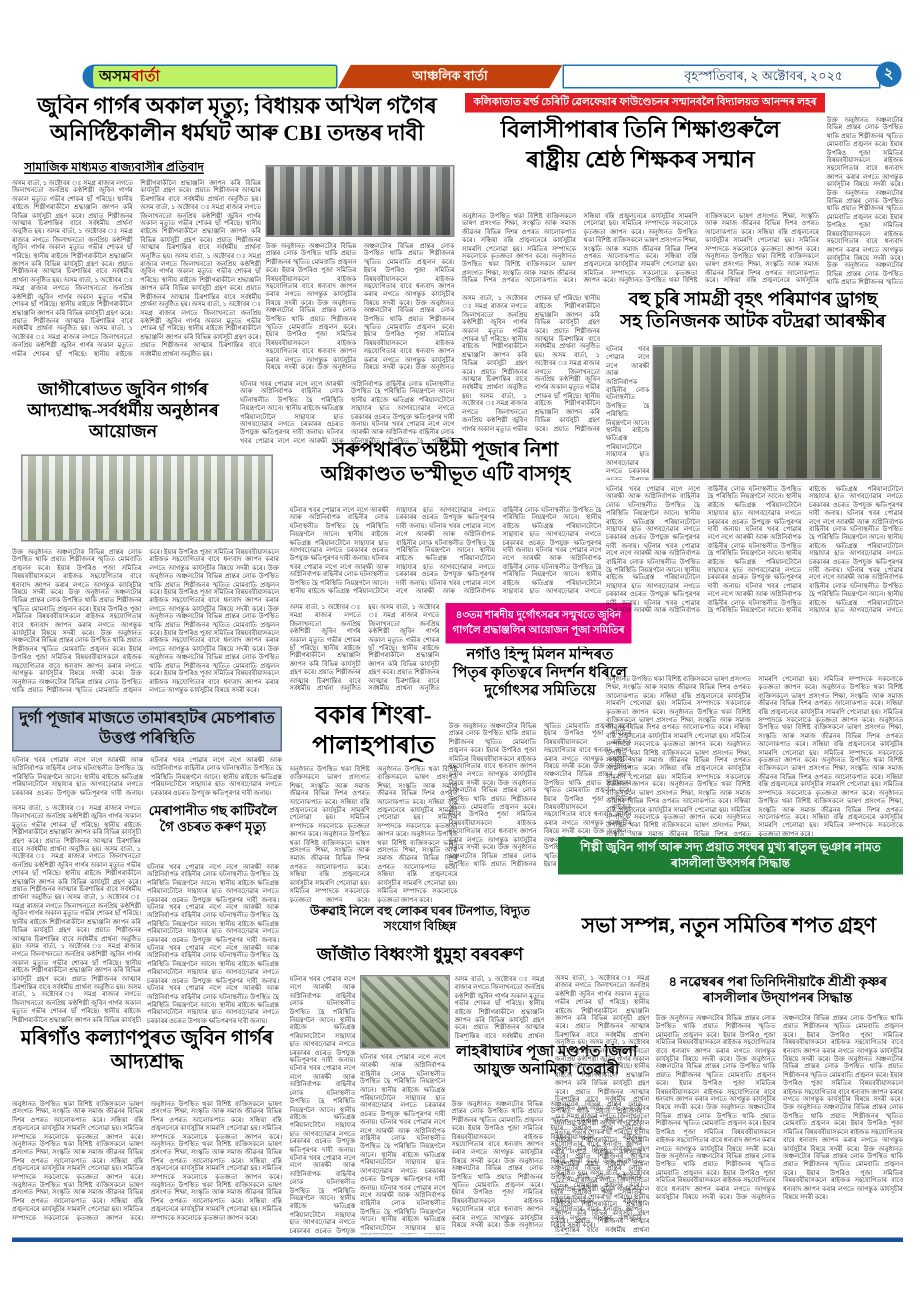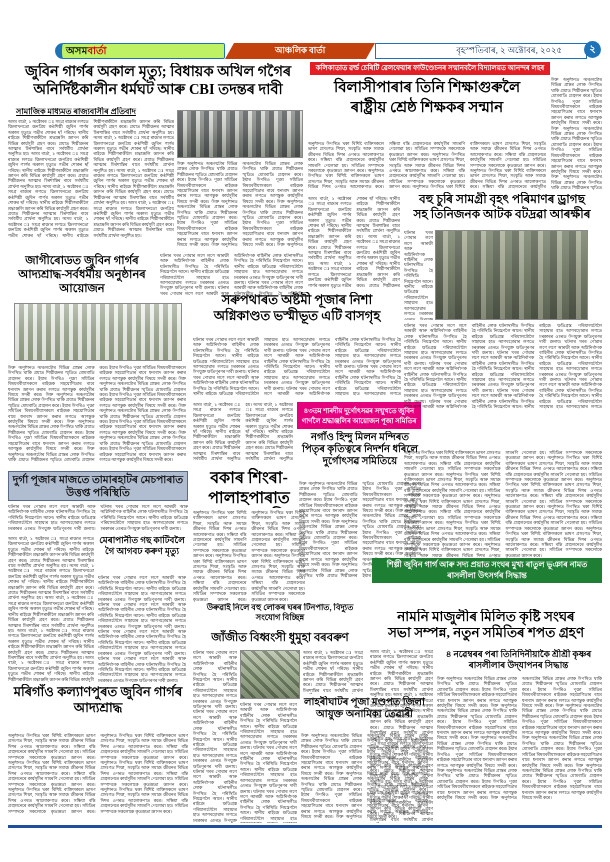--- a/index.html
+++ b/index.html
@@ -72,21 +72,21 @@
   <div class="abs body c2" style="left:160px;top:253px;width:143px;height:44px;">ঘটনাৰ খবৰ পোৱাৰ লগে লগে আৰক্ষী আৰু অগ্নিনিৰ্বাপক বাহিনীৰ লোক ঘটনাস্থলীত উপস্থিত হৈ পৰিস্থিতি নিয়ন্ত্ৰণলৈ আনে। স্থানীয় ৰাইজে ক্ষতিগ্ৰস্ত পৰিয়ালটোলৈ সাহায্যৰ হাত আগবঢ়োৱাৰ লগতে চৰকাৰৰ ওচৰত উপযুক্ত ক্ষতিপূৰণৰ দাবী জনায়। ঘটনাৰ খবৰ পোৱাৰ লগে লগে আৰক্ষী আৰু অগ্নিনিৰ্বাপক বাহিনীৰ লোক ঘটনাস্থলীত উপস্থিত হৈ পৰিস্থিতি নিয়ন্ত্ৰণলৈ আনে। স্থানীয় ৰাইজে ক্ষতিগ্ৰস্ত পৰিয়ালটোলৈ সাহায্যৰ হাত আগবঢ়োৱাৰ লগতে চৰকাৰৰ ওচৰত উপযুক্ত ক্ষতিপূৰণৰ দাবী জনায়। ঘটনাৰ খবৰ পোৱাৰ লগে লগে আৰক্ষী আৰু অগ্নিনিৰ্বাপক বাহিনীৰ লোক ঘটনাস্থলীত উপস্থিত হৈ পৰিস্থিতি নিয়ন্ত্ৰণলৈ আনে। স্থানীয় ৰাইজে ক্ষতিগ্ৰস্ত পৰিয়ালটোলৈ সাহায্যৰ হাত আগবঢ়োৱাৰ লগতে চৰকাৰৰ ওচৰত উপযুক্ত ক্ষতিপূৰণৰ দাবী জনায়। </div>
 
   <div class="abs h" style="left:8px;top:253px;width:148px;height:46px;font-size:11.5px;">জাগীৰোডত জুবিন গাৰ্গৰ আদ্যশ্ৰাদ্ধ-সৰ্বধৰ্মীয় অনুষ্ঠানৰ আয়োজন</div>
   <div class="abs photo ph-ceremony" style="left:14px;top:303px;width:168px;height:58px;"></div>
   <div class="abs body c2" style="left:8px;top:365px;width:178px;height:103px;">উক্ত অনুষ্ঠানত অঞ্চলটোৰ বিভিন্ন প্ৰান্তৰ লোক উপস্থিত থাকি প্ৰয়াত শিল্পীজনৰ স্মৃতিত মোমবাতি প্ৰজ্বলন কৰে। ইয়াৰ উপৰিও পূজা সমিতিৰ বিষয়ববীয়াসকলে ৰাইজক সহযোগিতাৰ বাবে ধন্যবাদ জ্ঞাপন কৰাৰ লগতে আগন্তুক কাৰ্যসূচীৰ বিষয়ে সদৰী কৰে। উক্ত অনুষ্ঠানত অঞ্চলটোৰ বিভিন্ন প্ৰান্তৰ লোক উপস্থিত থাকি প্ৰয়াত শিল্পীজনৰ স্মৃতিত মোমবাতি প্ৰজ্বলন কৰে। ইয়াৰ উপৰিও পূজা সমিতিৰ বিষয়ববীয়াসকলে ৰাইজক সহযোগিতাৰ বাবে ধন্যবাদ জ্ঞাপন কৰাৰ লগতে আগন্তুক কাৰ্যসূচীৰ বিষয়ে সদৰী কৰে। উক্ত অনুষ্ঠানত অঞ্চলটোৰ বিভিন্ন প্ৰান্তৰ লোক উপস্থিত থাকি প্ৰয়াত শিল্পীজনৰ স্মৃতিত মোমবাতি প্ৰজ্বলন কৰে। ইয়াৰ উপৰিও পূজা সমিতিৰ বিষয়ববীয়াসকলে ৰাইজক সহযোগিতাৰ বাবে ধন্যবাদ জ্ঞাপন কৰাৰ লগতে আগন্তুক কাৰ্যসূচীৰ বিষয়ে সদৰী কৰে। উক্ত অনুষ্ঠানত অঞ্চলটোৰ বিভিন্ন প্ৰান্তৰ লোক উপস্থিত থাকি প্ৰয়াত শিল্পীজনৰ স্মৃতিত মোমবাতি প্ৰজ্বলন কৰে। ইয়াৰ উপৰিও পূজা সমিতিৰ বিষয়ববীয়াসকলে ৰাইজক সহযোগিতাৰ বাবে ধন্যবাদ জ্ঞাপন কৰাৰ লগতে আগন্তুক কাৰ্যসূচীৰ বিষয়ে সদৰী কৰে। উক্ত অনুষ্ঠানত অঞ্চলটোৰ বিভিন্ন প্ৰান্তৰ লোক উপস্থিত থাকি প্ৰয়াত শিল্পীজনৰ স্মৃতিত মোমবাতি প্ৰজ্বলন কৰে। ইয়াৰ উপৰিও পূজা সমিতিৰ বিষয়ববীয়াসকলে ৰাইজক সহযোগিতাৰ বাবে ধন্যবাদ জ্ঞাপন কৰাৰ লগতে আগন্তুক কাৰ্যসূচীৰ বিষয়ে সদৰী কৰে। উক্ত অনুষ্ঠানত অঞ্চলটোৰ বিভিন্ন প্ৰান্তৰ লোক উপস্থিত থাকি প্ৰয়াত শিল্পীজনৰ স্মৃতিত মোমবাতি প্ৰজ্বলন কৰে। ইয়াৰ উপৰিও পূজা সমিতিৰ বিষয়ববীয়াসকলে ৰাইজক সহযোগিতাৰ বাবে ধন্যবাদ জ্ঞাপন কৰাৰ লগতে আগন্তুক কাৰ্যসূচীৰ বিষয়ে সদৰী কৰে। উক্ত অনুষ্ঠানত অঞ্চলটোৰ বিভিন্ন প্ৰান্তৰ লোক উপস্থিত থাকি প্ৰয়াত শিল্পীজনৰ স্মৃতিত মোমবাতি প্ৰজ্বলন কৰে। ইয়াৰ উপৰিও পূজা সমিতিৰ বিষয়ববীয়াসকলে ৰাইজক সহযোগিতাৰ বাবে ধন্যবাদ জ্ঞাপন কৰাৰ লগতে আগন্তুক কাৰ্যসূচীৰ বিষয়ে সদৰী কৰে। </div>
 
   <div class="abs boxhead" style="left:8px;top:471px;width:180px;height:30px;font-size:10.5px;">দুৰ্গা পূজাৰ মাজতে তামাৰহাটৰ মেচপাৰাত উত্তপ্ত পৰিস্থিতি</div>
   <div class="abs body c2" style="left:8px;top:504px;width:180px;height:30px;">ঘটনাৰ খবৰ পোৱাৰ লগে লগে আৰক্ষী আৰু অগ্নিনিৰ্বাপক বাহিনীৰ লোক ঘটনাস্থলীত উপস্থিত হৈ পৰিস্থিতি নিয়ন্ত্ৰণলৈ আনে। স্থানীয় ৰাইজে ক্ষতিগ্ৰস্ত পৰিয়ালটোলৈ সাহায্যৰ হাত আগবঢ়োৱাৰ লগতে চৰকাৰৰ ওচৰত উপযুক্ত ক্ষতিপূৰণৰ দাবী জনায়। ঘটনাৰ খবৰ পোৱাৰ লগে লগে আৰক্ষী আৰু অগ্নিনিৰ্বাপক বাহিনীৰ লোক ঘটনাস্থলীত উপস্থিত হৈ পৰিস্থিতি নিয়ন্ত্ৰণলৈ আনে। স্থানীয় ৰাইজে ক্ষতিগ্ৰস্ত পৰিয়ালটোলৈ সাহায্যৰ হাত আগবঢ়োৱাৰ লগতে চৰকাৰৰ ওচৰত উপযুক্ত ক্ষতিপূৰণৰ দাবী জনায়। </div>
   <div class="abs body" style="left:8px;top:536px;width:86px;height:146px;">অসম বাৰ্তা, ১ অক্টোবৰ ঃ সমগ্ৰ ৰাজ্যৰ লগতে জিলাখনতো জনপ্ৰিয় কণ্ঠশিল্পী জুবিন গাৰ্গৰ অকাল মৃত্যুত গভীৰ শোকৰ ছাঁ পৰিছে। স্থানীয় ৰাইজে শিল্পীগৰাকীলৈ শ্ৰদ্ধাঞ্জলি জ্ঞাপন কৰি বিভিন্ন কাৰ্যসূচী গ্ৰহণ কৰে। প্ৰয়াত শিল্পীজনৰ আত্মাৰ চিৰশান্তিৰ বাবে সৰ্বধৰ্মীয় প্ৰাৰ্থনা অনুষ্ঠিত হয়। অসম বাৰ্তা, ১ অক্টোবৰ ঃ সমগ্ৰ ৰাজ্যৰ লগতে জিলাখনতো জনপ্ৰিয় কণ্ঠশিল্পী জুবিন গাৰ্গৰ অকাল মৃত্যুত গভীৰ শোকৰ ছাঁ পৰিছে। স্থানীয় ৰাইজে শিল্পীগৰাকীলৈ শ্ৰদ্ধাঞ্জলি জ্ঞাপন কৰি বিভিন্ন কাৰ্যসূচী গ্ৰহণ কৰে। প্ৰয়াত শিল্পীজনৰ আত্মাৰ চিৰশান্তিৰ বাবে সৰ্বধৰ্মীয় প্ৰাৰ্থনা অনুষ্ঠিত হয়। অসম বাৰ্তা, ১ অক্টোবৰ ঃ সমগ্ৰ ৰাজ্যৰ লগতে জিলাখনতো জনপ্ৰিয় কণ্ঠশিল্পী জুবিন গাৰ্গৰ অকাল মৃত্যুত গভীৰ শোকৰ ছাঁ পৰিছে। স্থানীয় ৰাইজে শিল্পীগৰাকীলৈ শ্ৰদ্ধাঞ্জলি জ্ঞাপন কৰি বিভিন্ন কাৰ্যসূচী গ্ৰহণ কৰে। প্ৰয়াত শিল্পীজনৰ আত্মাৰ চিৰশান্তিৰ বাবে সৰ্বধৰ্মীয় প্ৰাৰ্থনা অনুষ্ঠিত হয়। অসম বাৰ্তা, ১ অক্টোবৰ ঃ সমগ্ৰ ৰাজ্যৰ লগতে জিলাখনতো জনপ্ৰিয় কণ্ঠশিল্পী জুবিন গাৰ্গৰ অকাল মৃত্যুত গভীৰ শোকৰ ছাঁ পৰিছে। স্থানীয় ৰাইজে শিল্পীগৰাকীলৈ শ্ৰদ্ধাঞ্জলি জ্ঞাপন কৰি বিভিন্ন কাৰ্যসূচী গ্ৰহণ কৰে। প্ৰয়াত শিল্পীজনৰ আত্মাৰ চিৰশান্তিৰ বাবে সৰ্বধৰ্মীয় প্ৰাৰ্থনা অনুষ্ঠিত হয়। অসম বাৰ্তা, ১ অক্টোবৰ ঃ সমগ্ৰ ৰাজ্যৰ লগতে জিলাখনতো জনপ্ৰিয় কণ্ঠশিল্পী জুবিন গাৰ্গৰ অকাল মৃত্যুত গভীৰ শোকৰ ছাঁ পৰিছে। স্থানীয় ৰাইজে শিল্পীগৰাকীলৈ শ্ৰদ্ধাঞ্জলি জ্ঞাপন কৰি বিভিন্ন কাৰ্যসূচী গ্ৰহণ কৰে। প্ৰয়াত শিল্পীজনৰ আত্মাৰ চিৰশান্তিৰ বাবে সৰ্বধৰ্মীয় প্ৰাৰ্থনা অনুষ্ঠিত হয়। </div>
 
-  <div class="abs h" style="left:98px;top:535px;width:88px;height:38px;font-size:8.8px;">মেৰাপানীত গছ কাটিবলৈ গৈ আগবঢ কৰুণ মৃত্যু</div>
+  <div class="abs h" style="left:98px;top:535px;width:88px;height:38px;font-size:8.8px;">মেৰাপানীত গছ কাটিবলৈ গৈ ওচৰত কৰুণ মৃত্যু</div>
   <div class="abs body" style="left:98px;top:575px;width:88px;height:107px;">ঘটনাৰ খবৰ পোৱাৰ লগে লগে আৰক্ষী আৰু অগ্নিনিৰ্বাপক বাহিনীৰ লোক ঘটনাস্থলীত উপস্থিত হৈ পৰিস্থিতি নিয়ন্ত্ৰণলৈ আনে। স্থানীয় ৰাইজে ক্ষতিগ্ৰস্ত পৰিয়ালটোলৈ সাহায্যৰ হাত আগবঢ়োৱাৰ লগতে চৰকাৰৰ ওচৰত উপযুক্ত ক্ষতিপূৰণৰ দাবী জনায়। ঘটনাৰ খবৰ পোৱাৰ লগে লগে আৰক্ষী আৰু অগ্নিনিৰ্বাপক বাহিনীৰ লোক ঘটনাস্থলীত উপস্থিত হৈ পৰিস্থিতি নিয়ন্ত্ৰণলৈ আনে। স্থানীয় ৰাইজে ক্ষতিগ্ৰস্ত পৰিয়ালটোলৈ সাহায্যৰ হাত আগবঢ়োৱাৰ লগতে চৰকাৰৰ ওচৰত উপযুক্ত ক্ষতিপূৰণৰ দাবী জনায়। ঘটনাৰ খবৰ পোৱাৰ লগে লগে আৰক্ষী আৰু অগ্নিনিৰ্বাপক বাহিনীৰ লোক ঘটনাস্থলীত উপস্থিত হৈ পৰিস্থিতি নিয়ন্ত্ৰণলৈ আনে। স্থানীয় ৰাইজে ক্ষতিগ্ৰস্ত পৰিয়ালটোলৈ সাহায্যৰ হাত আগবঢ়োৱাৰ লগতে চৰকাৰৰ ওচৰত উপযুক্ত ক্ষতিপূৰণৰ দাবী জনায়। ঘটনাৰ খবৰ পোৱাৰ লগে লগে আৰক্ষী আৰু অগ্নিনিৰ্বাপক বাহিনীৰ লোক ঘটনাস্থলীত উপস্থিত হৈ পৰিস্থিতি নিয়ন্ত্ৰণলৈ আনে। স্থানীয় ৰাইজে ক্ষতিগ্ৰস্ত পৰিয়ালটোলৈ সাহায্যৰ হাত আগবঢ়োৱাৰ লগতে চৰকাৰৰ ওচৰত উপযুক্ত ক্ষতিপূৰণৰ দাবী জনায়। </div>
 
   <div class="abs h" style="left:8px;top:684px;width:180px;height:46px;font-size:13px;">মৰিগাঁও কল্যাণপুৰত জুবিন গাৰ্গৰ আদ্যশ্ৰাদ্ধ</div>
   <div class="abs body c2" style="left:8px;top:733px;width:180px;height:90px;">অনুষ্ঠানত উপস্থিত থকা বিশিষ্ট ব্যক্তিসকলে ভাষণ প্ৰসংগত শিক্ষা, সংস্কৃতি আৰু সমাজ জীৱনৰ বিভিন্ন দিশৰ ওপৰত আলোকপাত কৰে। সন্ধিয়া বন্তি প্ৰজ্বলনেৰে কাৰ্যসূচীৰ সামৰণি পেলোৱা হয়। সমিতিৰ সম্পাদকে সকলোকে কৃতজ্ঞতা জ্ঞাপন কৰে। অনুষ্ঠানত উপস্থিত থকা বিশিষ্ট ব্যক্তিসকলে ভাষণ প্ৰসংগত শিক্ষা, সংস্কৃতি আৰু সমাজ জীৱনৰ বিভিন্ন দিশৰ ওপৰত আলোকপাত কৰে। সন্ধিয়া বন্তি প্ৰজ্বলনেৰে কাৰ্যসূচীৰ সামৰণি পেলোৱা হয়। সমিতিৰ সম্পাদকে সকলোকে কৃতজ্ঞতা জ্ঞাপন কৰে। অনুষ্ঠানত উপস্থিত থকা বিশিষ্ট ব্যক্তিসকলে ভাষণ প্ৰসংগত শিক্ষা, সংস্কৃতি আৰু সমাজ জীৱনৰ বিভিন্ন দিশৰ ওপৰত আলোকপাত কৰে। সন্ধিয়া বন্তি প্ৰজ্বলনেৰে কাৰ্যসূচীৰ সামৰণি পেলোৱা হয়। সমিতিৰ সম্পাদকে সকলোকে কৃতজ্ঞতা জ্ঞাপন কৰে। অনুষ্ঠানত উপস্থিত থকা বিশিষ্ট ব্যক্তিসকলে ভাষণ প্ৰসংগত শিক্ষা, সংস্কৃতি আৰু সমাজ জীৱনৰ বিভিন্ন দিশৰ ওপৰত আলোকপাত কৰে। সন্ধিয়া বন্তি প্ৰজ্বলনেৰে কাৰ্যসূচীৰ সামৰণি পেলোৱা হয়। সমিতিৰ সম্পাদকে সকলোকে কৃতজ্ঞতা জ্ঞাপন কৰে। অনুষ্ঠানত উপস্থিত থকা বিশিষ্ট ব্যক্তিসকলে ভাষণ প্ৰসংগত শিক্ষা, সংস্কৃতি আৰু সমাজ জীৱনৰ বিভিন্ন দিশৰ ওপৰত আলোকপাত কৰে। সন্ধিয়া বন্তি প্ৰজ্বলনেৰে কাৰ্যসূচীৰ সামৰণি পেলোৱা হয়। সমিতিৰ সম্পাদকে সকলোকে কৃতজ্ঞতা জ্ঞাপন কৰে। অনুষ্ঠানত উপস্থিত থকা বিশিষ্ট ব্যক্তিসকলে ভাষণ প্ৰসংগত শিক্ষা, সংস্কৃতি আৰু সমাজ জীৱনৰ বিভিন্ন দিশৰ ওপৰত আলোকপাত কৰে। সন্ধিয়া বন্তি প্ৰজ্বলনেৰে কাৰ্যসূচীৰ সামৰণি পেলোৱা হয়। সমিতিৰ সম্পাদকে সকলোকে কৃতজ্ঞতা জ্ঞাপন কৰে। </div>
 
   <div class="abs h" style="left:193px;top:292px;width:208px;height:42px;font-size:13px;">সৰুপথাৰত অষ্টমী পূজাৰ নিশা অগ্নিকাণ্ডত ভস্মীভূত এটি বাসগৃহ</div>
   <div class="abs body c3" style="left:193px;top:337px;width:208px;height:63px;">ঘটনাৰ খবৰ পোৱাৰ লগে লগে আৰক্ষী আৰু অগ্নিনিৰ্বাপক বাহিনীৰ লোক ঘটনাস্থলীত উপস্থিত হৈ পৰিস্থিতি নিয়ন্ত্ৰণলৈ আনে। স্থানীয় ৰাইজে ক্ষতিগ্ৰস্ত পৰিয়ালটোলৈ সাহায্যৰ হাত আগবঢ়োৱাৰ লগতে চৰকাৰৰ ওচৰত উপযুক্ত ক্ষতিপূৰণৰ দাবী জনায়। ঘটনাৰ খবৰ পোৱাৰ লগে লগে আৰক্ষী আৰু অগ্নিনিৰ্বাপক বাহিনীৰ লোক ঘটনাস্থলীত উপস্থিত হৈ পৰিস্থিতি নিয়ন্ত্ৰণলৈ আনে। স্থানীয় ৰাইজে ক্ষতিগ্ৰস্ত পৰিয়ালটোলৈ সাহায্যৰ হাত আগবঢ়োৱাৰ লগতে চৰকাৰৰ ওচৰত উপযুক্ত ক্ষতিপূৰণৰ দাবী জনায়। ঘটনাৰ খবৰ পোৱাৰ লগে লগে আৰক্ষী আৰু অগ্নিনিৰ্বাপক বাহিনীৰ লোক ঘটনাস্থলীত উপস্থিত হৈ পৰিস্থিতি নিয়ন্ত্ৰণলৈ আনে। স্থানীয় ৰাইজে ক্ষতিগ্ৰস্ত পৰিয়ালটোলৈ সাহায্যৰ হাত আগবঢ়োৱাৰ লগতে চৰকাৰৰ ওচৰত উপযুক্ত ক্ষতিপূৰণৰ দাবী জনায়। ঘটনাৰ খবৰ পোৱাৰ লগে লগে আৰক্ষী আৰু অগ্নিনিৰ্বাপক বাহিনীৰ লোক ঘটনাস্থলীত উপস্থিত হৈ পৰিস্থিতি নিয়ন্ত্ৰণলৈ আনে। স্থানীয় ৰাইজে ক্ষতিগ্ৰস্ত পৰিয়ালটোলৈ সাহায্যৰ হাত আগবঢ়োৱাৰ লগতে চৰকাৰৰ ওচৰত উপযুক্ত ক্ষতিপূৰণৰ দাবী জনায়। ঘটনাৰ খবৰ পোৱাৰ লগে লগে আৰক্ষী আৰু অগ্নিনিৰ্বাপক বাহিনীৰ লোক ঘটনাস্থলীত উপস্থিত হৈ পৰিস্থিতি নিয়ন্ত্ৰণলৈ আনে। স্থানীয় ৰাইজে ক্ষতিগ্ৰস্ত পৰিয়ালটোলৈ সাহায্যৰ হাত আগবঢ়োৱাৰ লগতে চৰকাৰৰ ওচৰত উপযুক্ত ক্ষতিপূৰণৰ দাবী জনায়। </div>
   <div class="abs body c2" style="left:193px;top:402px;width:100px;height:64px;">অসম বাৰ্তা, ১ অক্টোবৰ ঃ সমগ্ৰ ৰাজ্যৰ লগতে জিলাখনতো জনপ্ৰিয় কণ্ঠশিল্পী জুবিন গাৰ্গৰ অকাল মৃত্যুত গভীৰ শোকৰ ছাঁ পৰিছে। স্থানীয় ৰাইজে শিল্পীগৰাকীলৈ শ্ৰদ্ধাঞ্জলি জ্ঞাপন কৰি বিভিন্ন কাৰ্যসূচী গ্ৰহণ কৰে। প্ৰয়াত শিল্পীজনৰ আত্মাৰ চিৰশান্তিৰ বাবে সৰ্বধৰ্মীয় প্ৰাৰ্থনা অনুষ্ঠিত হয়। অসম বাৰ্তা, ১ অক্টোবৰ ঃ সমগ্ৰ ৰাজ্যৰ লগতে জিলাখনতো জনপ্ৰিয় কণ্ঠশিল্পী জুবিন গাৰ্গৰ অকাল মৃত্যুত গভীৰ শোকৰ ছাঁ পৰিছে। স্থানীয় ৰাইজে শিল্পীগৰাকীলৈ শ্ৰদ্ধাঞ্জলি জ্ঞাপন কৰি বিভিন্ন কাৰ্যসূচী গ্ৰহণ কৰে। প্ৰয়াত শিল্পীজনৰ আত্মাৰ চিৰশান্তিৰ বাবে সৰ্বধৰ্মীয় প্ৰাৰ্থনা অনুষ্ঠিত হয়। অসম বাৰ্তা, ১ অক্টোবৰ ঃ সমগ্ৰ ৰাজ্যৰ লগতে জিলাখনতো জনপ্ৰিয় কণ্ঠশিল্পী জুবিন গাৰ্গৰ অকাল মৃত্যুত গভীৰ শোকৰ ছাঁ পৰিছে। স্থানীয় ৰাইজে শিল্পীগৰাকীলৈ শ্ৰদ্ধাঞ্জলি জ্ঞাপন কৰি বিভিন্ন কাৰ্যসূচী গ্ৰহণ কৰে। প্ৰয়াত শিল্পীজনৰ আত্মাৰ চিৰশান্তিৰ বাবে সৰ্বধৰ্মীয় প্ৰাৰ্থনা অনুষ্ঠিত হয়। </div>
 
   <div class="abs banner pink" style="left:297px;top:402px;width:124px;height:27px;font-size:6.8px;">৪৩তম শাৰদীয় দুৰ্গোৎসৱৰ সন্মুখতে জুবিন গাৰ্গলৈ শ্ৰদ্ধাঞ্জলিৰ আয়োজন পূজা সমিতিৰ</div>
@@ -120,21 +120,20 @@
     <div>সহ তিনিজনক আটক বটদ্ৰৱা আৰক্ষীৰ</div>
   </div>
   <div class="abs photo ph-group" style="left:435px;top:230px;width:153px;height:90px;"></div>
   <div class="abs body" style="left:404px;top:230px;width:29px;height:90px;">ঘটনাৰ খবৰ পোৱাৰ লগে লগে আৰক্ষী আৰু অগ্নিনিৰ্বাপক বাহিনীৰ লোক ঘটনাস্থলীত উপস্থিত হৈ পৰিস্থিতি নিয়ন্ত্ৰণলৈ আনে। স্থানীয় ৰাইজে ক্ষতিগ্ৰস্ত পৰিয়ালটোলৈ সাহায্যৰ হাত আগবঢ়োৱাৰ লগতে চৰকাৰৰ ওচৰত উপযুক্ত ক্ষতিপূৰণৰ দাবী জনায়। </div>
   <div class="abs body c3" style="left:404px;top:323px;width:198px;height:89px;">ঘটনাৰ খবৰ পোৱাৰ লগে লগে আৰক্ষী আৰু অগ্নিনিৰ্বাপক বাহিনীৰ লোক ঘটনাস্থলীত উপস্থিত হৈ পৰিস্থিতি নিয়ন্ত্ৰণলৈ আনে। স্থানীয় ৰাইজে ক্ষতিগ্ৰস্ত পৰিয়ালটোলৈ সাহায্যৰ হাত আগবঢ়োৱাৰ লগতে চৰকাৰৰ ওচৰত উপযুক্ত ক্ষতিপূৰণৰ দাবী জনায়। ঘটনাৰ খবৰ পোৱাৰ লগে লগে আৰক্ষী আৰু অগ্নিনিৰ্বাপক বাহিনীৰ লোক ঘটনাস্থলীত উপস্থিত হৈ পৰিস্থিতি নিয়ন্ত্ৰণলৈ আনে। স্থানীয় ৰাইজে ক্ষতিগ্ৰস্ত পৰিয়ালটোলৈ সাহায্যৰ হাত আগবঢ়োৱাৰ লগতে চৰকাৰৰ ওচৰত উপযুক্ত ক্ষতিপূৰণৰ দাবী জনায়। ঘটনাৰ খবৰ পোৱাৰ লগে লগে আৰক্ষী আৰু অগ্নিনিৰ্বাপক বাহিনীৰ লোক ঘটনাস্থলীত উপস্থিত হৈ পৰিস্থিতি নিয়ন্ত্ৰণলৈ আনে। স্থানীয় ৰাইজে ক্ষতিগ্ৰস্ত পৰিয়ালটোলৈ সাহায্যৰ হাত আগবঢ়োৱাৰ লগতে চৰকাৰৰ ওচৰত উপযুক্ত ক্ষতিপূৰণৰ দাবী জনায়। ঘটনাৰ খবৰ পোৱাৰ লগে লগে আৰক্ষী আৰু অগ্নিনিৰ্বাপক বাহিনীৰ লোক ঘটনাস্থলীত উপস্থিত হৈ পৰিস্থিতি নিয়ন্ত্ৰণলৈ আনে। স্থানীয় ৰাইজে ক্ষতিগ্ৰস্ত পৰিয়ালটোলৈ সাহায্যৰ হাত আগবঢ়োৱাৰ লগতে চৰকাৰৰ ওচৰত উপযুক্ত ক্ষতিপূৰণৰ দাবী জনায়। ঘটনাৰ খবৰ পোৱাৰ লগে লগে আৰক্ষী আৰু অগ্নিনিৰ্বাপক বাহিনীৰ লোক ঘটনাস্থলীত উপস্থিত হৈ পৰিস্থিতি নিয়ন্ত্ৰণলৈ আনে। স্থানীয় ৰাইজে ক্ষতিগ্ৰস্ত পৰিয়ালটোলৈ সাহায্যৰ হাত আগবঢ়োৱাৰ লগতে চৰকাৰৰ ওচৰত উপযুক্ত ক্ষতিপূৰণৰ দাবী জনায়। ঘটনাৰ খবৰ পোৱাৰ লগে লগে আৰক্ষী আৰু অগ্নিনিৰ্বাপক বাহিনীৰ লোক ঘটনাস্থলীত উপস্থিত হৈ পৰিস্থিতি নিয়ন্ত্ৰণলৈ আনে। স্থানীয় ৰাইজে ক্ষতিগ্ৰস্ত পৰিয়ালটোলৈ সাহায্যৰ হাত আগবঢ়োৱাৰ লগতে চৰকাৰৰ ওচৰত উপযুক্ত ক্ষতিপূৰণৰ দাবী জনায়। ঘটনাৰ খবৰ পোৱাৰ লগে লগে আৰক্ষী আৰু অগ্নিনিৰ্বাপক বাহিনীৰ লোক ঘটনাস্থলীত উপস্থিত হৈ পৰিস্থিতি নিয়ন্ত্ৰণলৈ আনে। স্থানীয় ৰাইজে ক্ষতিগ্ৰস্ত পৰিয়ালটোলৈ সাহায্যৰ হাত আগবঢ়োৱাৰ লগতে চৰকাৰৰ ওচৰত উপযুক্ত ক্ষতিপূৰণৰ দাবী জনায়। </div>
 
   <div class="abs body c2" style="left:404px;top:450px;width:198px;height:130px;">অনুষ্ঠানত উপস্থিত থকা বিশিষ্ট ব্যক্তিসকলে ভাষণ প্ৰসংগত শিক্ষা, সংস্কৃতি আৰু সমাজ জীৱনৰ বিভিন্ন দিশৰ ওপৰত আলোকপাত কৰে। সন্ধিয়া বন্তি প্ৰজ্বলনেৰে কাৰ্যসূচীৰ সামৰণি পেলোৱা হয়। সমিতিৰ সম্পাদকে সকলোকে কৃতজ্ঞতা জ্ঞাপন কৰে। অনুষ্ঠানত উপস্থিত থকা বিশিষ্ট ব্যক্তিসকলে ভাষণ প্ৰসংগত শিক্ষা, সংস্কৃতি আৰু সমাজ জীৱনৰ বিভিন্ন দিশৰ ওপৰত আলোকপাত কৰে। সন্ধিয়া বন্তি প্ৰজ্বলনেৰে কাৰ্যসূচীৰ সামৰণি পেলোৱা হয়। সমিতিৰ সম্পাদকে সকলোকে কৃতজ্ঞতা জ্ঞাপন কৰে। অনুষ্ঠানত উপস্থিত থকা বিশিষ্ট ব্যক্তিসকলে ভাষণ প্ৰসংগত শিক্ষা, সংস্কৃতি আৰু সমাজ জীৱনৰ বিভিন্ন দিশৰ ওপৰত আলোকপাত কৰে। সন্ধিয়া বন্তি প্ৰজ্বলনেৰে কাৰ্যসূচীৰ সামৰণি পেলোৱা হয়। সমিতিৰ সম্পাদকে সকলোকে কৃতজ্ঞতা জ্ঞাপন কৰে। অনুষ্ঠানত উপস্থিত থকা বিশিষ্ট ব্যক্তিসকলে ভাষণ প্ৰসংগত শিক্ষা, সংস্কৃতি আৰু সমাজ জীৱনৰ বিভিন্ন দিশৰ ওপৰত আলোকপাত কৰে। সন্ধিয়া বন্তি প্ৰজ্বলনেৰে কাৰ্যসূচীৰ সামৰণি পেলোৱা হয়। সমিতিৰ সম্পাদকে সকলোকে কৃতজ্ঞতা জ্ঞাপন কৰে। অনুষ্ঠানত উপস্থিত থকা বিশিষ্ট ব্যক্তিসকলে ভাষণ প্ৰসংগত শিক্ষা, সংস্কৃতি আৰু সমাজ জীৱনৰ বিভিন্ন দিশৰ ওপৰত আলোকপাত কৰে। সন্ধিয়া বন্তি প্ৰজ্বলনেৰে কাৰ্যসূচীৰ সামৰণি পেলোৱা হয়। সমিতিৰ সম্পাদকে সকলোকে কৃতজ্ঞতা জ্ঞাপন কৰে। অনুষ্ঠানত উপস্থিত থকা বিশিষ্ট ব্যক্তিসকলে ভাষণ প্ৰসংগত শিক্ষা, সংস্কৃতি আৰু সমাজ জীৱনৰ বিভিন্ন দিশৰ ওপৰত আলোকপাত কৰে। সন্ধিয়া বন্তি প্ৰজ্বলনেৰে কাৰ্যসূচীৰ সামৰণি পেলোৱা হয়। সমিতিৰ সম্পাদকে সকলোকে কৃতজ্ঞতা জ্ঞাপন কৰে। অনুষ্ঠানত উপস্থিত থকা বিশিষ্ট ব্যক্তিসকলে ভাষণ প্ৰসংগত শিক্ষা, সংস্কৃতি আৰু সমাজ জীৱনৰ বিভিন্ন দিশৰ ওপৰত আলোকপাত কৰে। সন্ধিয়া বন্তি প্ৰজ্বলনেৰে কাৰ্যসূচীৰ সামৰণি পেলোৱা হয়। সমিতিৰ সম্পাদকে সকলোকে কৃতজ্ঞতা জ্ঞাপন কৰে। অনুষ্ঠানত উপস্থিত থকা বিশিষ্ট ব্যক্তিসকলে ভাষণ প্ৰসংগত শিক্ষা, সংস্কৃতি আৰু সমাজ জীৱনৰ বিভিন্ন দিশৰ ওপৰত আলোকপাত কৰে। সন্ধিয়া বন্তি প্ৰজ্বলনেৰে কাৰ্যসূচীৰ সামৰণি পেলোৱা হয়। সমিতিৰ সম্পাদকে সকলোকে কৃতজ্ঞতা জ্ঞাপন কৰে। অনুষ্ঠানত উপস্থিত থকা বিশিষ্ট ব্যক্তিসকলে ভাষণ প্ৰসংগত শিক্ষা, সংস্কৃতি আৰু সমাজ জীৱনৰ বিভিন্ন দিশৰ ওপৰত আলোকপাত কৰে। সন্ধিয়া বন্তি প্ৰজ্বলনেৰে কাৰ্যসূচীৰ সামৰণি পেলোৱা হয়। সমিতিৰ সম্পাদকে সকলোকে কৃতজ্ঞতা জ্ঞাপন কৰে। </div>
 
   <div class="abs banner green" style="left:372px;top:558px;width:230px;height:25px;font-size:8px;">শিল্পী জুবিন গাৰ্গ আৰু সদ্য প্ৰয়াত সংঘৰ মুখ্য ৰাতুল ভূঞাৰ নামত ৰাসলীলা উৎসৰ্গৰ সিদ্ধান্ত</div>
   <div class="abs h" style="left:370px;top:609px;width:232px;height:36px;font-size:13.5px;">
-    <div>নামনি মাজুলীৰ মিলিত কৃষ্টি সংঘৰ</div>
     <div>সভা সম্পন্ন, নতুন সমিতিৰ শপত গ্ৰহণ</div>
   </div>
   <div class="abs sub" style="left:437px;top:649px;width:163px;height:24px;font-size:8.8px;">৪ নৱেম্বৰৰ পৰা তিনিদিনীয়াকৈ শ্ৰীশ্ৰী কৃষ্ণৰ ৰাসলীলাৰ উদ্‌যাপনৰ সিদ্ধান্ত</div>
   <div class="abs body" style="left:370px;top:649px;width:63px;height:174px;">অসম বাৰ্তা, ১ অক্টোবৰ ঃ সমগ্ৰ ৰাজ্যৰ লগতে জিলাখনতো জনপ্ৰিয় কণ্ঠশিল্পী জুবিন গাৰ্গৰ অকাল মৃত্যুত গভীৰ শোকৰ ছাঁ পৰিছে। স্থানীয় ৰাইজে শিল্পীগৰাকীলৈ শ্ৰদ্ধাঞ্জলি জ্ঞাপন কৰি বিভিন্ন কাৰ্যসূচী গ্ৰহণ কৰে। প্ৰয়াত শিল্পীজনৰ আত্মাৰ চিৰশান্তিৰ বাবে সৰ্বধৰ্মীয় প্ৰাৰ্থনা অনুষ্ঠিত হয়। অসম বাৰ্তা, ১ অক্টোবৰ ঃ সমগ্ৰ ৰাজ্যৰ লগতে জিলাখনতো জনপ্ৰিয় কণ্ঠশিল্পী জুবিন গাৰ্গৰ অকাল মৃত্যুত গভীৰ শোকৰ ছাঁ পৰিছে। স্থানীয় ৰাইজে শিল্পীগৰাকীলৈ শ্ৰদ্ধাঞ্জলি জ্ঞাপন কৰি বিভিন্ন কাৰ্যসূচী গ্ৰহণ কৰে। প্ৰয়াত শিল্পীজনৰ আত্মাৰ চিৰশান্তিৰ বাবে সৰ্বধৰ্মীয় প্ৰাৰ্থনা অনুষ্ঠিত হয়। অসম বাৰ্তা, ১ অক্টোবৰ ঃ সমগ্ৰ ৰাজ্যৰ লগতে জিলাখনতো জনপ্ৰিয় কণ্ঠশিল্পী জুবিন গাৰ্গৰ অকাল মৃত্যুত গভীৰ শোকৰ ছাঁ পৰিছে। স্থানীয় ৰাইজে শিল্পীগৰাকীলৈ শ্ৰদ্ধাঞ্জলি জ্ঞাপন কৰি বিভিন্ন কাৰ্যসূচী গ্ৰহণ কৰে। প্ৰয়াত শিল্পীজনৰ আত্মাৰ চিৰশান্তিৰ বাবে সৰ্বধৰ্মীয় প্ৰাৰ্থনা অনুষ্ঠিত হয়। অসম বাৰ্তা, ১ অক্টোবৰ ঃ সমগ্ৰ ৰাজ্যৰ লগতে জিলাখনতো জনপ্ৰিয় কণ্ঠশিল্পী জুবিন গাৰ্গৰ অকাল মৃত্যুত গভীৰ শোকৰ ছাঁ পৰিছে। স্থানীয় ৰাইজে শিল্পীগৰাকীলৈ শ্ৰদ্ধাঞ্জলি জ্ঞাপন কৰি বিভিন্ন কাৰ্যসূচী গ্ৰহণ কৰে। প্ৰয়াত শিল্পীজনৰ আত্মাৰ চিৰশান্তিৰ বাবে সৰ্বধৰ্মীয় প্ৰাৰ্থনা অনুষ্ঠিত হয়। </div>
   <div class="abs body c2" style="left:437px;top:676px;width:165px;height:147px;">উক্ত অনুষ্ঠানত অঞ্চলটোৰ বিভিন্ন প্ৰান্তৰ লোক উপস্থিত থাকি প্ৰয়াত শিল্পীজনৰ স্মৃতিত মোমবাতি প্ৰজ্বলন কৰে। ইয়াৰ উপৰিও পূজা সমিতিৰ বিষয়ববীয়াসকলে ৰাইজক সহযোগিতাৰ বাবে ধন্যবাদ জ্ঞাপন কৰাৰ লগতে আগন্তুক কাৰ্যসূচীৰ বিষয়ে সদৰী কৰে। উক্ত অনুষ্ঠানত অঞ্চলটোৰ বিভিন্ন প্ৰান্তৰ লোক উপস্থিত থাকি প্ৰয়াত শিল্পীজনৰ স্মৃতিত মোমবাতি প্ৰজ্বলন কৰে। ইয়াৰ উপৰিও পূজা সমিতিৰ বিষয়ববীয়াসকলে ৰাইজক সহযোগিতাৰ বাবে ধন্যবাদ জ্ঞাপন কৰাৰ লগতে আগন্তুক কাৰ্যসূচীৰ বিষয়ে সদৰী কৰে। উক্ত অনুষ্ঠানত অঞ্চলটোৰ বিভিন্ন প্ৰান্তৰ লোক উপস্থিত থাকি প্ৰয়াত শিল্পীজনৰ স্মৃতিত মোমবাতি প্ৰজ্বলন কৰে। ইয়াৰ উপৰিও পূজা সমিতিৰ বিষয়ববীয়াসকলে ৰাইজক সহযোগিতাৰ বাবে ধন্যবাদ জ্ঞাপন কৰাৰ লগতে আগন্তুক কাৰ্যসূচীৰ বিষয়ে সদৰী কৰে। উক্ত অনুষ্ঠানত অঞ্চলটোৰ বিভিন্ন প্ৰান্তৰ লোক উপস্থিত থাকি প্ৰয়াত শিল্পীজনৰ স্মৃতিত মোমবাতি প্ৰজ্বলন কৰে। ইয়াৰ উপৰিও পূজা সমিতিৰ বিষয়ববীয়াসকলে ৰাইজক সহযোগিতাৰ বাবে ধন্যবাদ জ্ঞাপন কৰাৰ লগতে আগন্তুক কাৰ্যসূচীৰ বিষয়ে সদৰী কৰে। উক্ত অনুষ্ঠানত অঞ্চলটোৰ বিভিন্ন প্ৰান্তৰ লোক উপস্থিত থাকি প্ৰয়াত শিল্পীজনৰ স্মৃতিত মোমবাতি প্ৰজ্বলন কৰে। ইয়াৰ উপৰিও পূজা সমিতিৰ বিষয়ববীয়াসকলে ৰাইজক সহযোগিতাৰ বাবে ধন্যবাদ জ্ঞাপন কৰাৰ লগতে আগন্তুক কাৰ্যসূচীৰ বিষয়ে সদৰী কৰে। উক্ত অনুষ্ঠানত অঞ্চলটোৰ বিভিন্ন প্ৰান্তৰ লোক উপস্থিত থাকি প্ৰয়াত শিল্পীজনৰ স্মৃতিত মোমবাতি প্ৰজ্বলন কৰে। ইয়াৰ উপৰিও পূজা সমিতিৰ বিষয়ববীয়াসকলে ৰাইজক সহযোগিতাৰ বাবে ধন্যবাদ জ্ঞাপন কৰাৰ লগতে আগন্তুক কাৰ্যসূচীৰ বিষয়ে সদৰী কৰে। উক্ত অনুষ্ঠানত অঞ্চলটোৰ বিভিন্ন প্ৰান্তৰ লোক উপস্থিত থাকি প্ৰয়াত শিল্পীজনৰ স্মৃতিত মোমবাতি প্ৰজ্বলন কৰে। ইয়াৰ উপৰিও পূজা সমিতিৰ বিষয়ববীয়াসকলে ৰাইজক সহযোগিতাৰ বাবে ধন্যবাদ জ্ঞাপন কৰাৰ লগতে আগন্তুক কাৰ্যসূচীৰ বিষয়ে সদৰী কৰে। উক্ত অনুষ্ঠানত অঞ্চলটোৰ বিভিন্ন প্ৰান্তৰ লোক উপস্থিত থাকি প্ৰয়াত শিল্পীজনৰ স্মৃতিত মোমবাতি প্ৰজ্বলন কৰে। ইয়াৰ উপৰিও পূজা সমিতিৰ বিষয়ববীয়াসকলে ৰাইজক সহযোগিতাৰ বাবে ধন্যবাদ জ্ঞাপন কৰাৰ লগতে আগন্তুক কাৰ্যসূচীৰ বিষয়ে সদৰী কৰে। </div>
 
   <div class="abs rule" style="left:8px;top:825px;width:594px;height:2.5px;"></div>
 
 </div>
 

